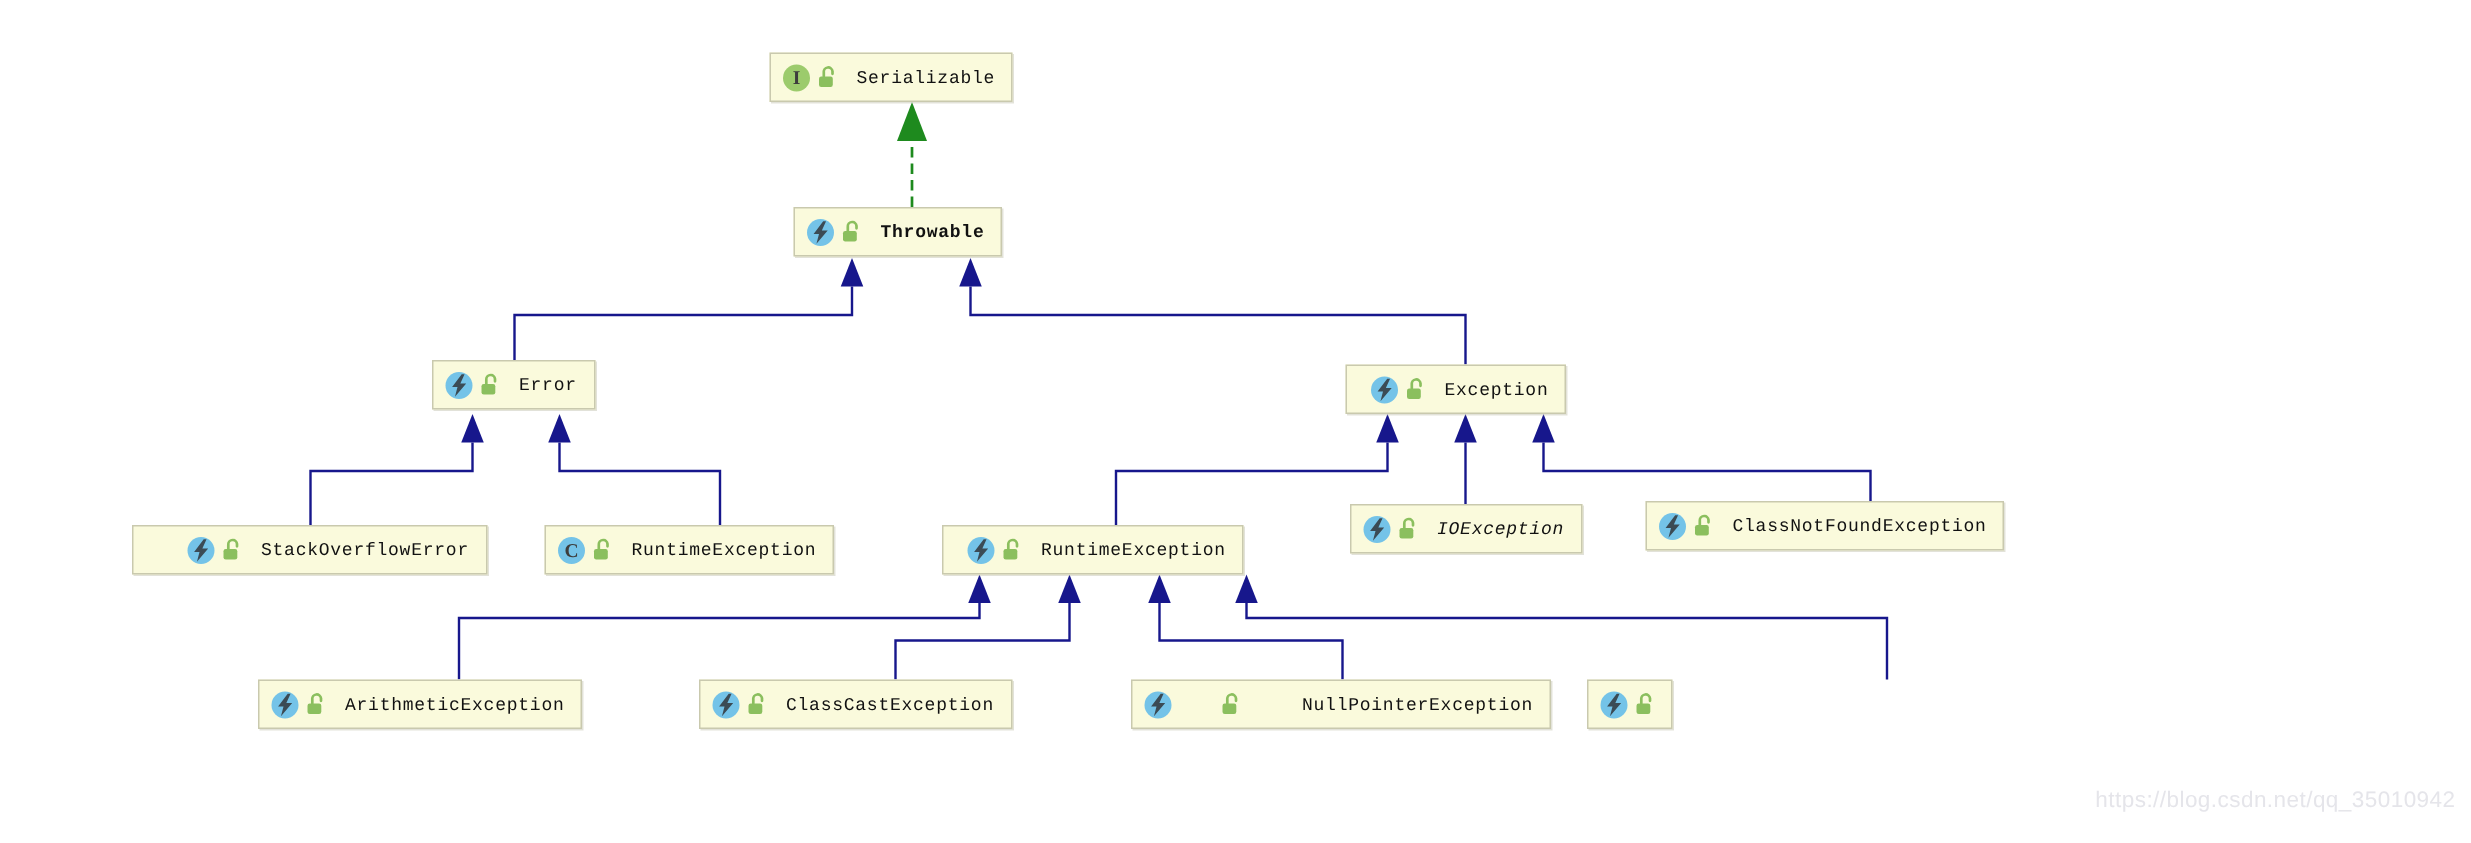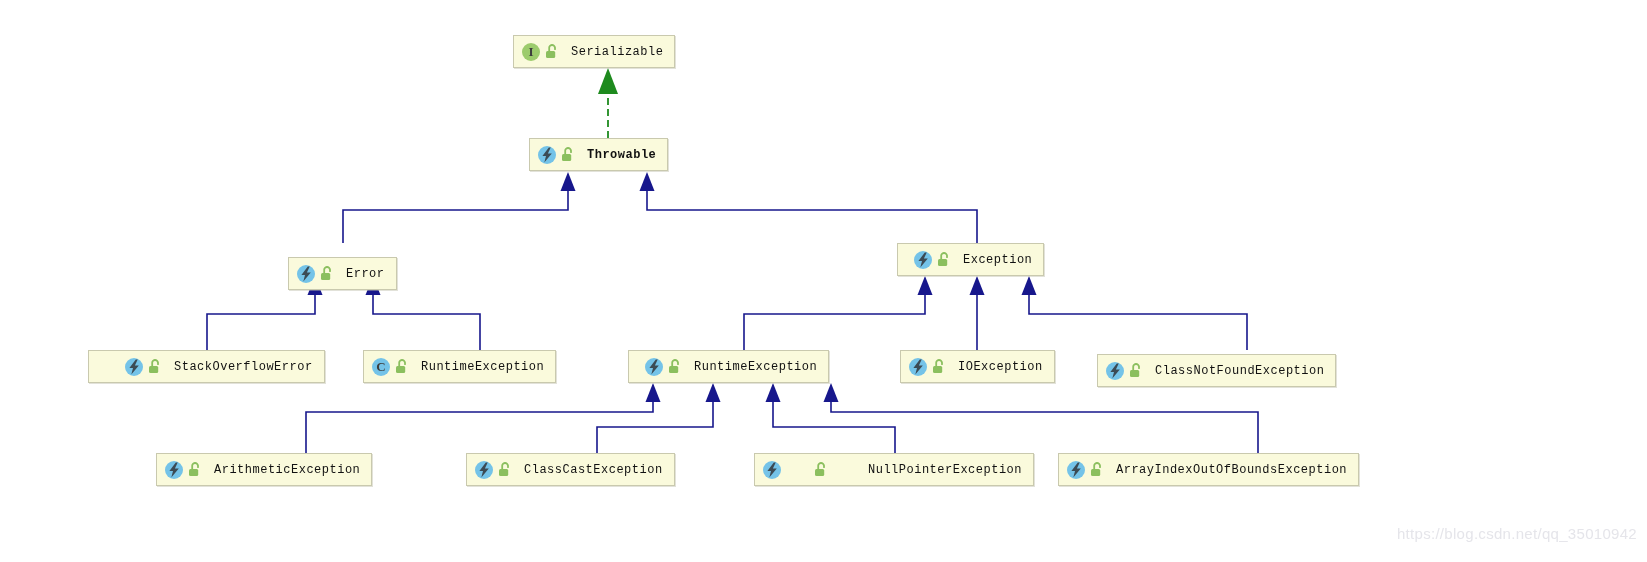--- a/index.html
+++ b/index.html
@@ -104,21 +104,21 @@
           <svg width="18" height="18" viewBox="0 0 18 18">
             <polygon points="10.8,1.5 4.4,10 8,10 6.3,16.5 13.8,7.6 9.9,7.6 12.7,1.5" fill="#3b4b55"></polygon>
           </svg>
         </span>
         <svg width="13" height="15" viewBox="0 0 13 15" class="lock">
           <path d="M4.2,7 L4.2,4.2 a2.9,2.9 0 0 1 5.8,-0.6 L10,5.2" fill="none" stroke="#8bbf5e" stroke-width="1.8" stroke-linecap="round"></path>
           <rect x="1" y="7" width="9.2" height="7" rx="1.5" fill="#8bbf5e"></rect>
         </svg>
         <span class="label">Throwable</span>
       </div>
-      <div class="node" style="left: 288px; top: 257px;">
+      <div class="node" style="left: 288px; top: 240px;">
         <span class="badge exception-class">
           <svg width="18" height="18" viewBox="0 0 18 18">
             <polygon points="10.8,1.5 4.4,10 8,10 6.3,16.5 13.8,7.6 9.9,7.6 12.7,1.5" fill="#3b4b55"></polygon>
           </svg>
         </span>
         <svg width="13" height="15" viewBox="0 0 13 15" class="lock">
           <path d="M4.2,7 L4.2,4.2 a2.9,2.9 0 0 1 5.8,-0.6 L10,5.2" fill="none" stroke="#8bbf5e" stroke-width="1.8" stroke-linecap="round"></path>
           <rect x="1" y="7" width="9.2" height="7" rx="1.5" fill="#8bbf5e"></rect>
         </svg>
         <span class="label">Error</span>
@@ -162,45 +162,45 @@
           <svg width="18" height="18" viewBox="0 0 18 18">
             <polygon points="10.8,1.5 4.4,10 8,10 6.3,16.5 13.8,7.6 9.9,7.6 12.7,1.5" fill="#3b4b55"></polygon>
           </svg>
         </span>
         <svg width="13" height="15" viewBox="0 0 13 15" class="lock">
           <path d="M4.2,7 L4.2,4.2 a2.9,2.9 0 0 1 5.8,-0.6 L10,5.2" fill="none" stroke="#8bbf5e" stroke-width="1.8" stroke-linecap="round"></path>
           <rect x="1" y="7" width="9.2" height="7" rx="1.5" fill="#8bbf5e"></rect>
         </svg>
         <span class="label">RuntimeException</span>
       </div>
-      <div class="node" style="left: 900px; top: 350px;">
+      <div class="node" style="left: 900px; top: 336px; font-style: italic;">
         <span class="badge exception-class">
           <svg width="18" height="18" viewBox="0 0 18 18">
             <polygon points="10.8,1.5 4.4,10 8,10 6.3,16.5 13.8,7.6 9.9,7.6 12.7,1.5" fill="#3b4b55"></polygon>
           </svg>
         </span>
         <svg width="13" height="15" viewBox="0 0 13 15" class="lock">
           <path d="M4.2,7 L4.2,4.2 a2.9,2.9 0 0 1 5.8,-0.6 L10,5.2" fill="none" stroke="#8bbf5e" stroke-width="1.8" stroke-linecap="round"></path>
           <rect x="1" y="7" width="9.2" height="7" rx="1.5" fill="#8bbf5e"></rect>
         </svg>
         <span class="label">IOException</span>
       </div>
-      <div class="node" style="left: 1097px; top: 354px; justify-content: flex-end;">
+      <div class="node" style="left: 1097px; top: 334px; justify-content: flex-end;">
         <span class="badge exception-class">
           <svg width="18" height="18" viewBox="0 0 18 18">
             <polygon points="10.8,1.5 4.4,10 8,10 6.3,16.5 13.8,7.6 9.9,7.6 12.7,1.5" fill="#3b4b55"></polygon>
           </svg>
         </span>
         <svg width="13" height="15" viewBox="0 0 13 15" class="lock">
           <path d="M4.2,7 L4.2,4.2 a2.9,2.9 0 0 1 5.8,-0.6 L10,5.2" fill="none" stroke="#8bbf5e" stroke-width="1.8" stroke-linecap="round"></path>
           <rect x="1" y="7" width="9.2" height="7" rx="1.5" fill="#8bbf5e"></rect>
         </svg>
         <span class="label">ClassNotFoundException</span>
       </div>
-      <div class="node" style="left: 156px; top: 453px;">
+      <div class="node" style="left: 172px; top: 453px;">
         <span class="badge exception-class">
           <svg width="18" height="18" viewBox="0 0 18 18">
             <polygon points="10.8,1.5 4.4,10 8,10 6.3,16.5 13.8,7.6 9.9,7.6 12.7,1.5" fill="#3b4b55"></polygon>
           </svg>
         </span>
         <svg width="13" height="15" viewBox="0 0 13 15" class="lock">
           <path d="M4.2,7 L4.2,4.2 a2.9,2.9 0 0 1 5.8,-0.6 L10,5.2" fill="none" stroke="#8bbf5e" stroke-width="1.8" stroke-linecap="round"></path>
           <rect x="1" y="7" width="9.2" height="7" rx="1.5" fill="#8bbf5e"></rect>
         </svg>
         <span class="label">ArithmeticException</span>
@@ -232,17 +232,16 @@
       <div class="node" style="left: 1058px; top: 453px;">
         <span class="badge exception-class">
           <svg width="18" height="18" viewBox="0 0 18 18">
             <polygon points="10.8,1.5 4.4,10 8,10 6.3,16.5 13.8,7.6 9.9,7.6 12.7,1.5" fill="#3b4b55"></polygon>
           </svg>
         </span>
         <svg width="13" height="15" viewBox="0 0 13 15" class="lock">
           <path d="M4.2,7 L4.2,4.2 a2.9,2.9 0 0 1 5.8,-0.6 L10,5.2" fill="none" stroke="#8bbf5e" stroke-width="1.8" stroke-linecap="round"></path>
           <rect x="1" y="7" width="9.2" height="7" rx="1.5" fill="#8bbf5e"></rect>
         </svg>
-        <span class="label">ArrayIndexOutOfBoundsException</span>
       </div>
     </div>
   <div class="watermark">https://blog.csdn.net/qq_35010942</div>
 </div>
 
 </body></html>

